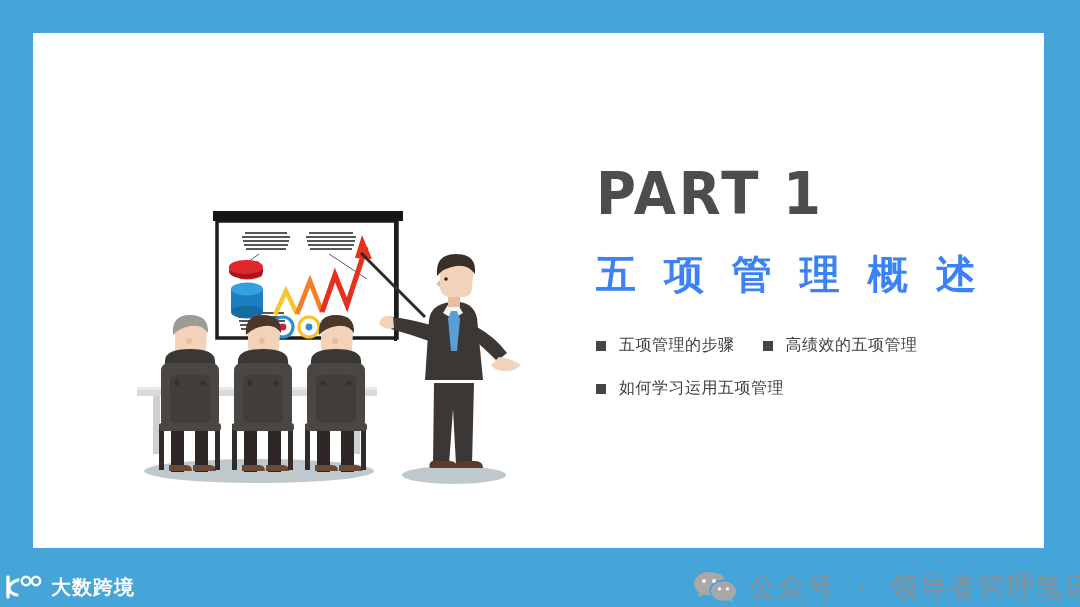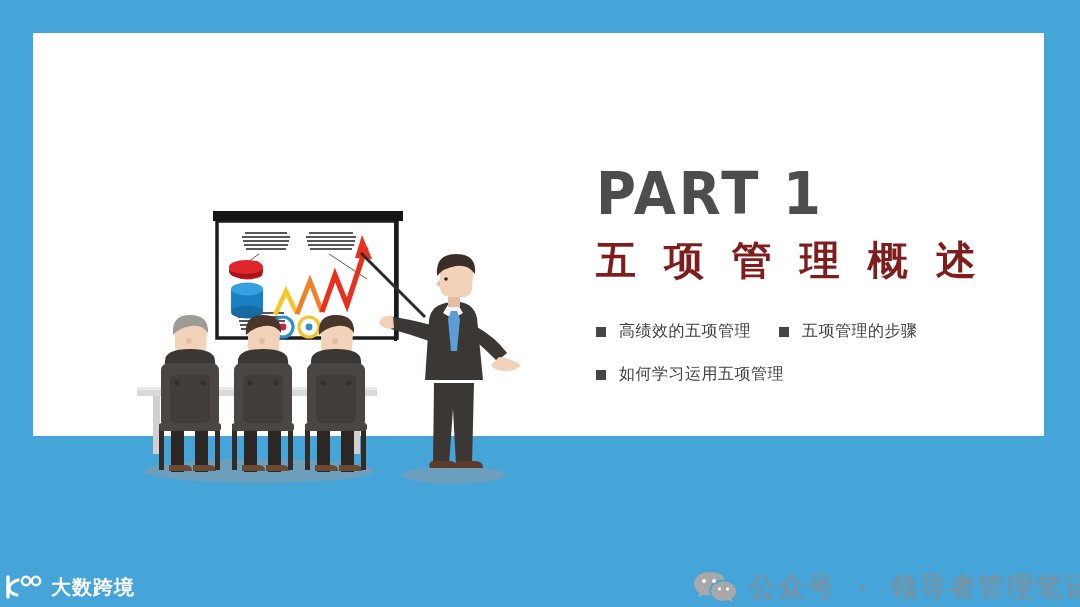--- a/index.html
+++ b/index.html
@@ -21,21 +21,21 @@
     background: #45a4d8;
     overflow: hidden;
   }
 
   
   .canvas {
     position: absolute;
     left: 33px;
     top: 33px;
     width: 1011px;
-    height: 403px;
+    height: 515px;
     background: #ffffff;
   }
 
   
   .text-block {
     position: absolute;
     left: 563px;
     top: 132px;
     width: 440px;
   }
@@ -46,25 +46,25 @@
     font-weight: bold;
     color: #4d4d4d;
     letter-spacing: 3px;
     line-height: 1.0;
     transform: scaleX(0.94);
     transform-origin: left center;
     white-space: nowrap;
   }
 
   .cn-title {
-    margin-top: 14px;
+    margin-top: 28px;
     font-family: "DejaVu Sans", "Liberation Sans", sans-serif;
     font-size: 40px;
     font-weight: bold;
-    color: #7f1d1d;
+    color: #3b82f6;
     letter-spacing: 7px;
     line-height: 1.15;
     white-space: nowrap;
   }
 
   .bullets {
     margin-top: 38px;
   }
   .bullet-row {
     display: flex;
@@ -335,25 +335,25 @@
 
       <div class="part-label">PART 1</div>
 
       <div class="cn-title">五 项 管 理 概 述</div>
 
       <div class="bullets">
 
         <div class="bullet-row">
           <div class="bullet-item">
             <span class="bullet-sq"></span>
-            <span class="bullet-text">高绩效的五项管理</span>
+            <span class="bullet-text">五项管理的步骤</span>
           </div>
           <div class="bullet-item">
             <span class="bullet-sq"></span>
-            <span class="bullet-text">五项管理的步骤</span>
+            <span class="bullet-text">高绩效的五项管理</span>
           </div>
         </div>
 
         <div class="bullet-row">
           <div class="bullet-item">
             <span class="bullet-sq"></span>
             <span class="bullet-text">如何学习运用五项管理</span>
           </div>
         </div>
 

